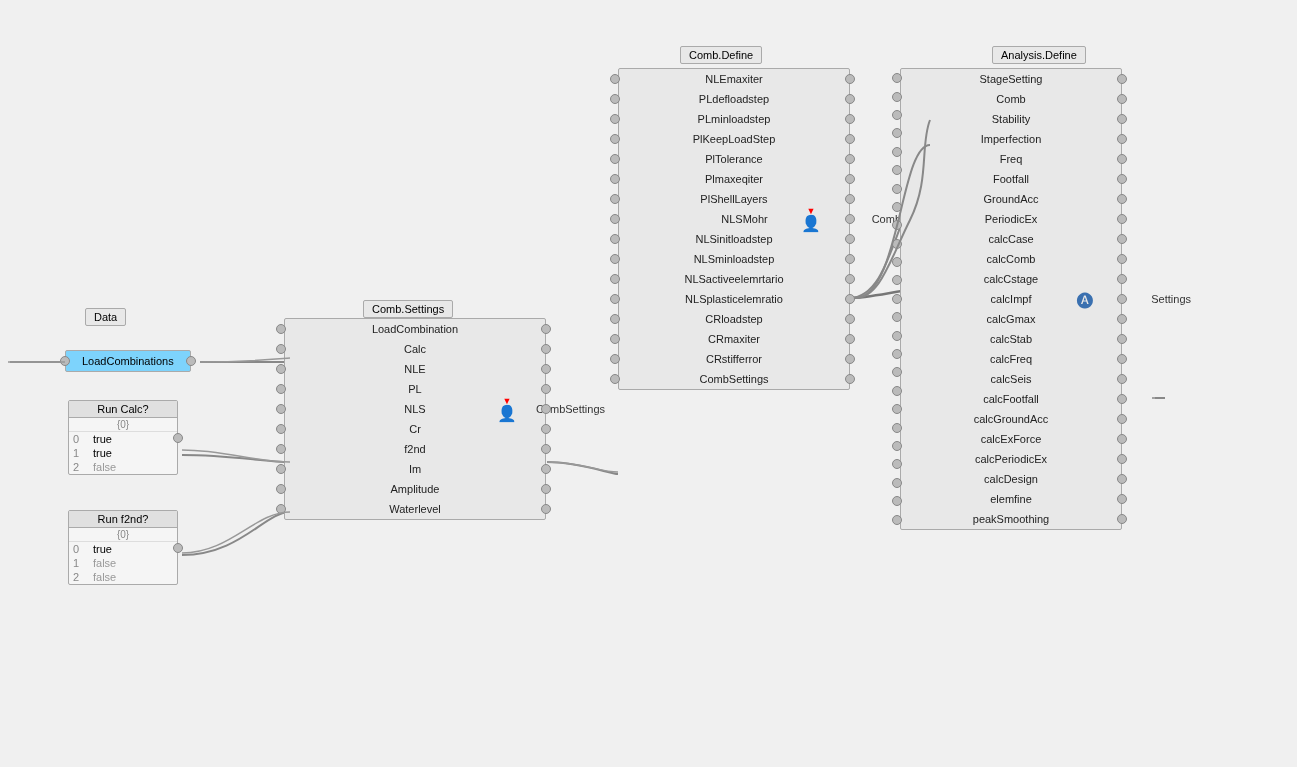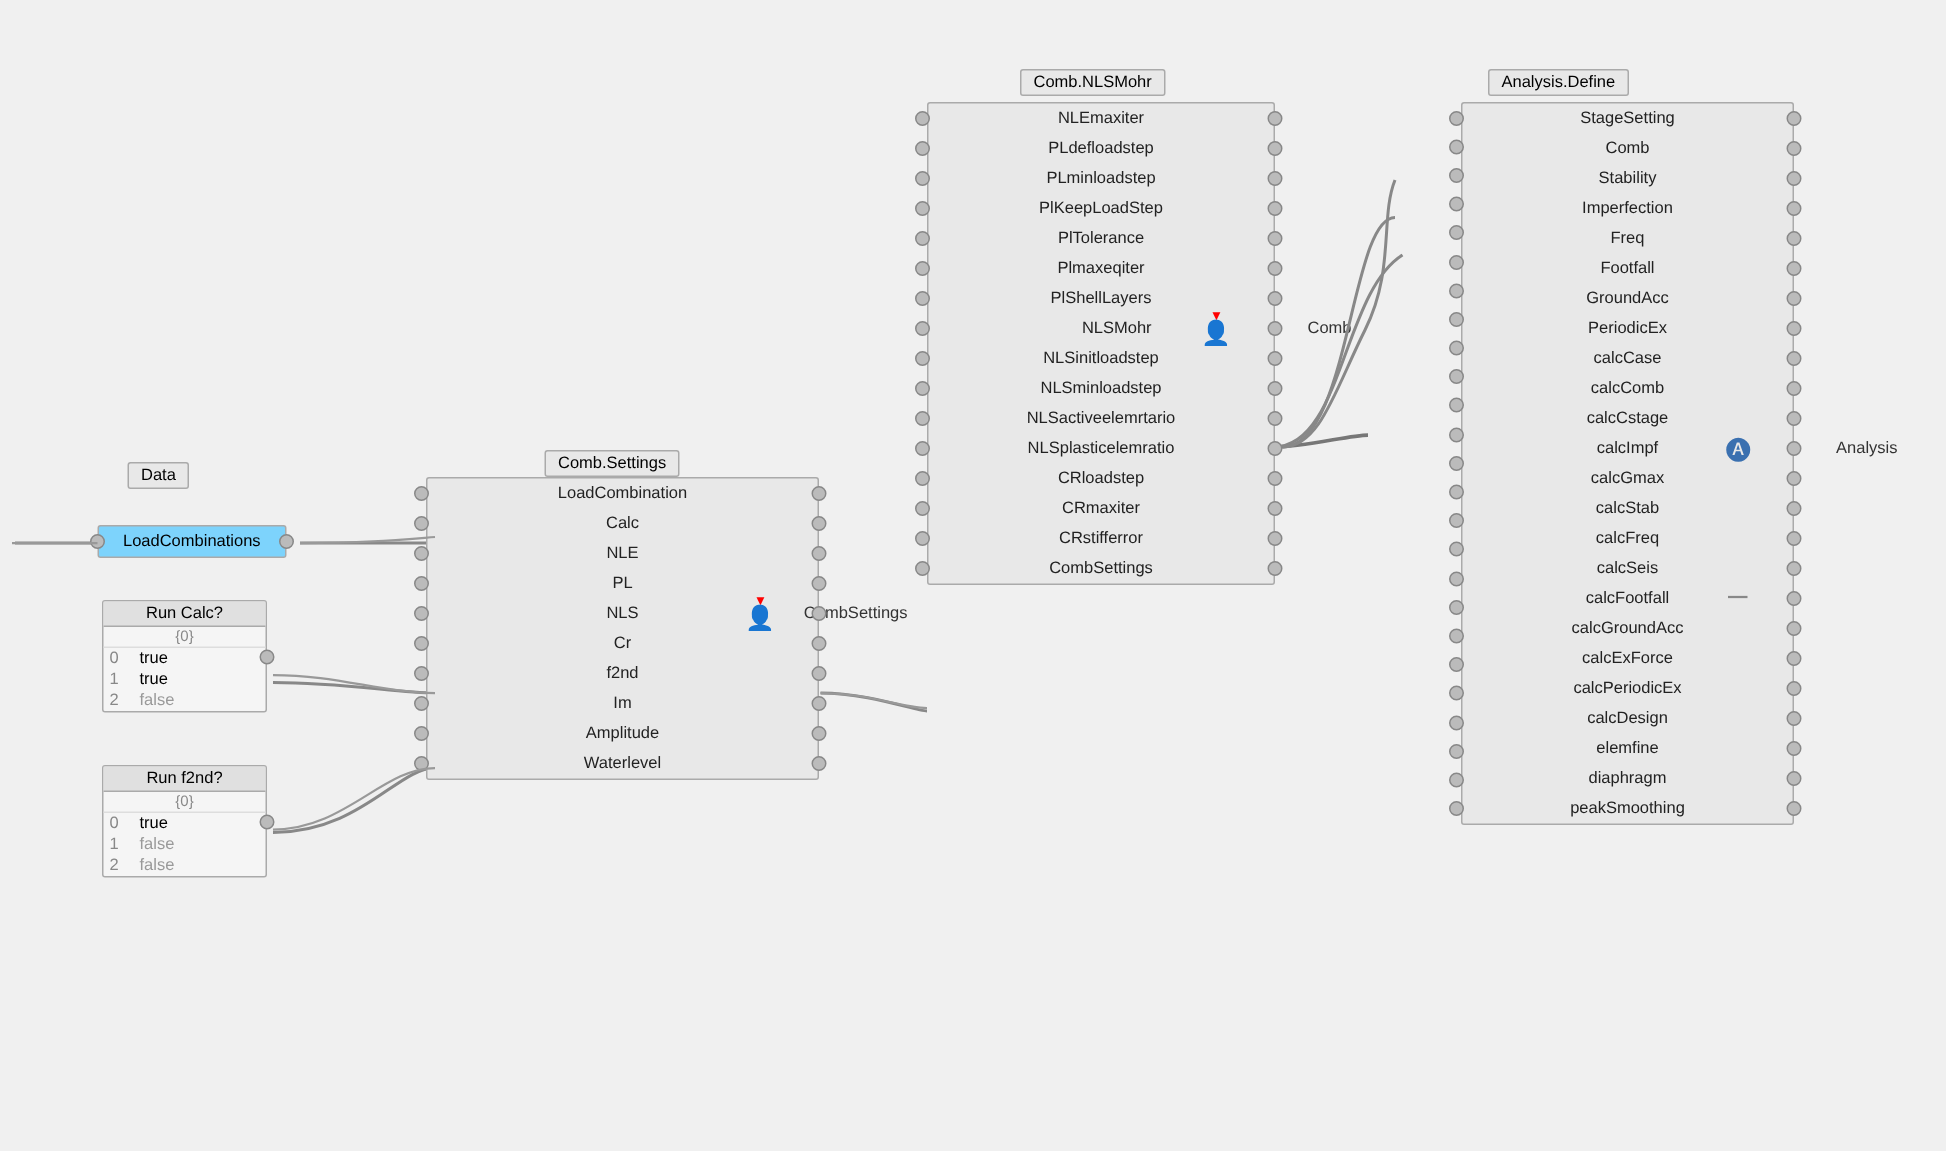--- a/index.html
+++ b/index.html
@@ -256,21 +256,21 @@
     </div>
     <div class="node-row">Amplitude
       <div class="port port-right"></div>
     </div>
     <div class="node-row">Waterlevel
       <div class="port port-right"></div>
     </div>
   </div>
 
   <div class="node-title" style="left:680px; top:46px;">
-    <span>Comb.NLSMohr</span>
+    <span>Comb.Define</span>
   </div>
 
   <div class="node" style="left:618px; top:68px; width:232px;">
 
     <div style="position:absolute; left:-8px; top:0; bottom:0; display:flex; flex-direction:column; justify-content:space-around; width:8px;">
       <div class="port" style="position:relative; left:-1px;"></div>
       <div class="port" style="position:relative; left:-1px;"></div>
       <div class="port" style="position:relative; left:-1px;"></div>
       <div class="port" style="position:relative; left:-1px;"></div>
       <div class="port" style="position:relative; left:-1px;"></div>
@@ -340,21 +340,21 @@
     </div>
     <div class="node-row">CombSettings
       <div class="port port-right"></div>
     </div>
   </div>
 
   <div class="node-title" style="left:992px; top:46px;">
     <span>Analysis.Define</span>
   </div>
 
-  <div class="node" style="left:974px; top:68px; width:222px;">
+  <div class="node" style="left:900px; top:68px; width:222px;">
 
     <div style="position:absolute; left:-8px; top:0; bottom:0; display:flex; flex-direction:column; justify-content:space-around; width:8px;">
       <div class="port" style="position:relative; left:-1px;"></div>
       <div class="port" style="position:relative; left:-1px;"></div>
       <div class="port" style="position:relative; left:-1px;"></div>
       <div class="port" style="position:relative; left:-1px;"></div>
       <div class="port" style="position:relative; left:-1px;"></div>
       <div class="port" style="position:relative; left:-1px;"></div>
       <div class="port" style="position:relative; left:-1px;"></div>
       <div class="port" style="position:relative; left:-1px;"></div>
@@ -408,21 +408,21 @@
       <div class="port port-right"></div>
     </div>
     <div class="node-row">calcCstage
       <div class="port port-right"></div>
     </div>
     <div class="node-row" style="position:relative;">
       calcImpf
       <div style="position:absolute; right:28px; top:50%; transform:translateY(-50%); display:flex; flex-direction:column; align-items:center; line-height:1;">
         <span style="font-size:16px; color:#3a70b0;">🅐</span>
       </div>
-      <div style="position:absolute; right:-70px; top:50%; transform:translateY(-50%); font-size:11px; color:#333; white-space:nowrap;">Analysis</div>
+      <div style="position:absolute; right:-70px; top:50%; transform:translateY(-50%); font-size:11px; color:#333; white-space:nowrap;">Settings</div>
       <div class="port port-right" style="right:-6px;"></div>
     </div>
     <div class="node-row">calcGmax
       <div class="port port-right"></div>
     </div>
     <div class="node-row">calcStab
       <div class="port port-right"></div>
     </div>
     <div class="node-row">calcFreq
       <div class="port port-right"></div>
@@ -439,23 +439,20 @@
     <div class="node-row">calcExForce
       <div class="port port-right"></div>
     </div>
     <div class="node-row">calcPeriodicEx
       <div class="port port-right"></div>
     </div>
     <div class="node-row">calcDesign
       <div class="port port-right"></div>
     </div>
     <div class="node-row">elemfine
-      <div class="port port-right"></div>
-    </div>
-    <div class="node-row">diaphragm
       <div class="port port-right"></div>
     </div>
     <div class="node-row">peakSmoothing
       <div class="port port-right"></div>
     </div>
   </div>
 
   <svg class="connections-svg" style="z-index:10;">
 
     <line x1="8" y1="362" x2="65" y2="362" stroke="#999" stroke-width="1.5"></line>

